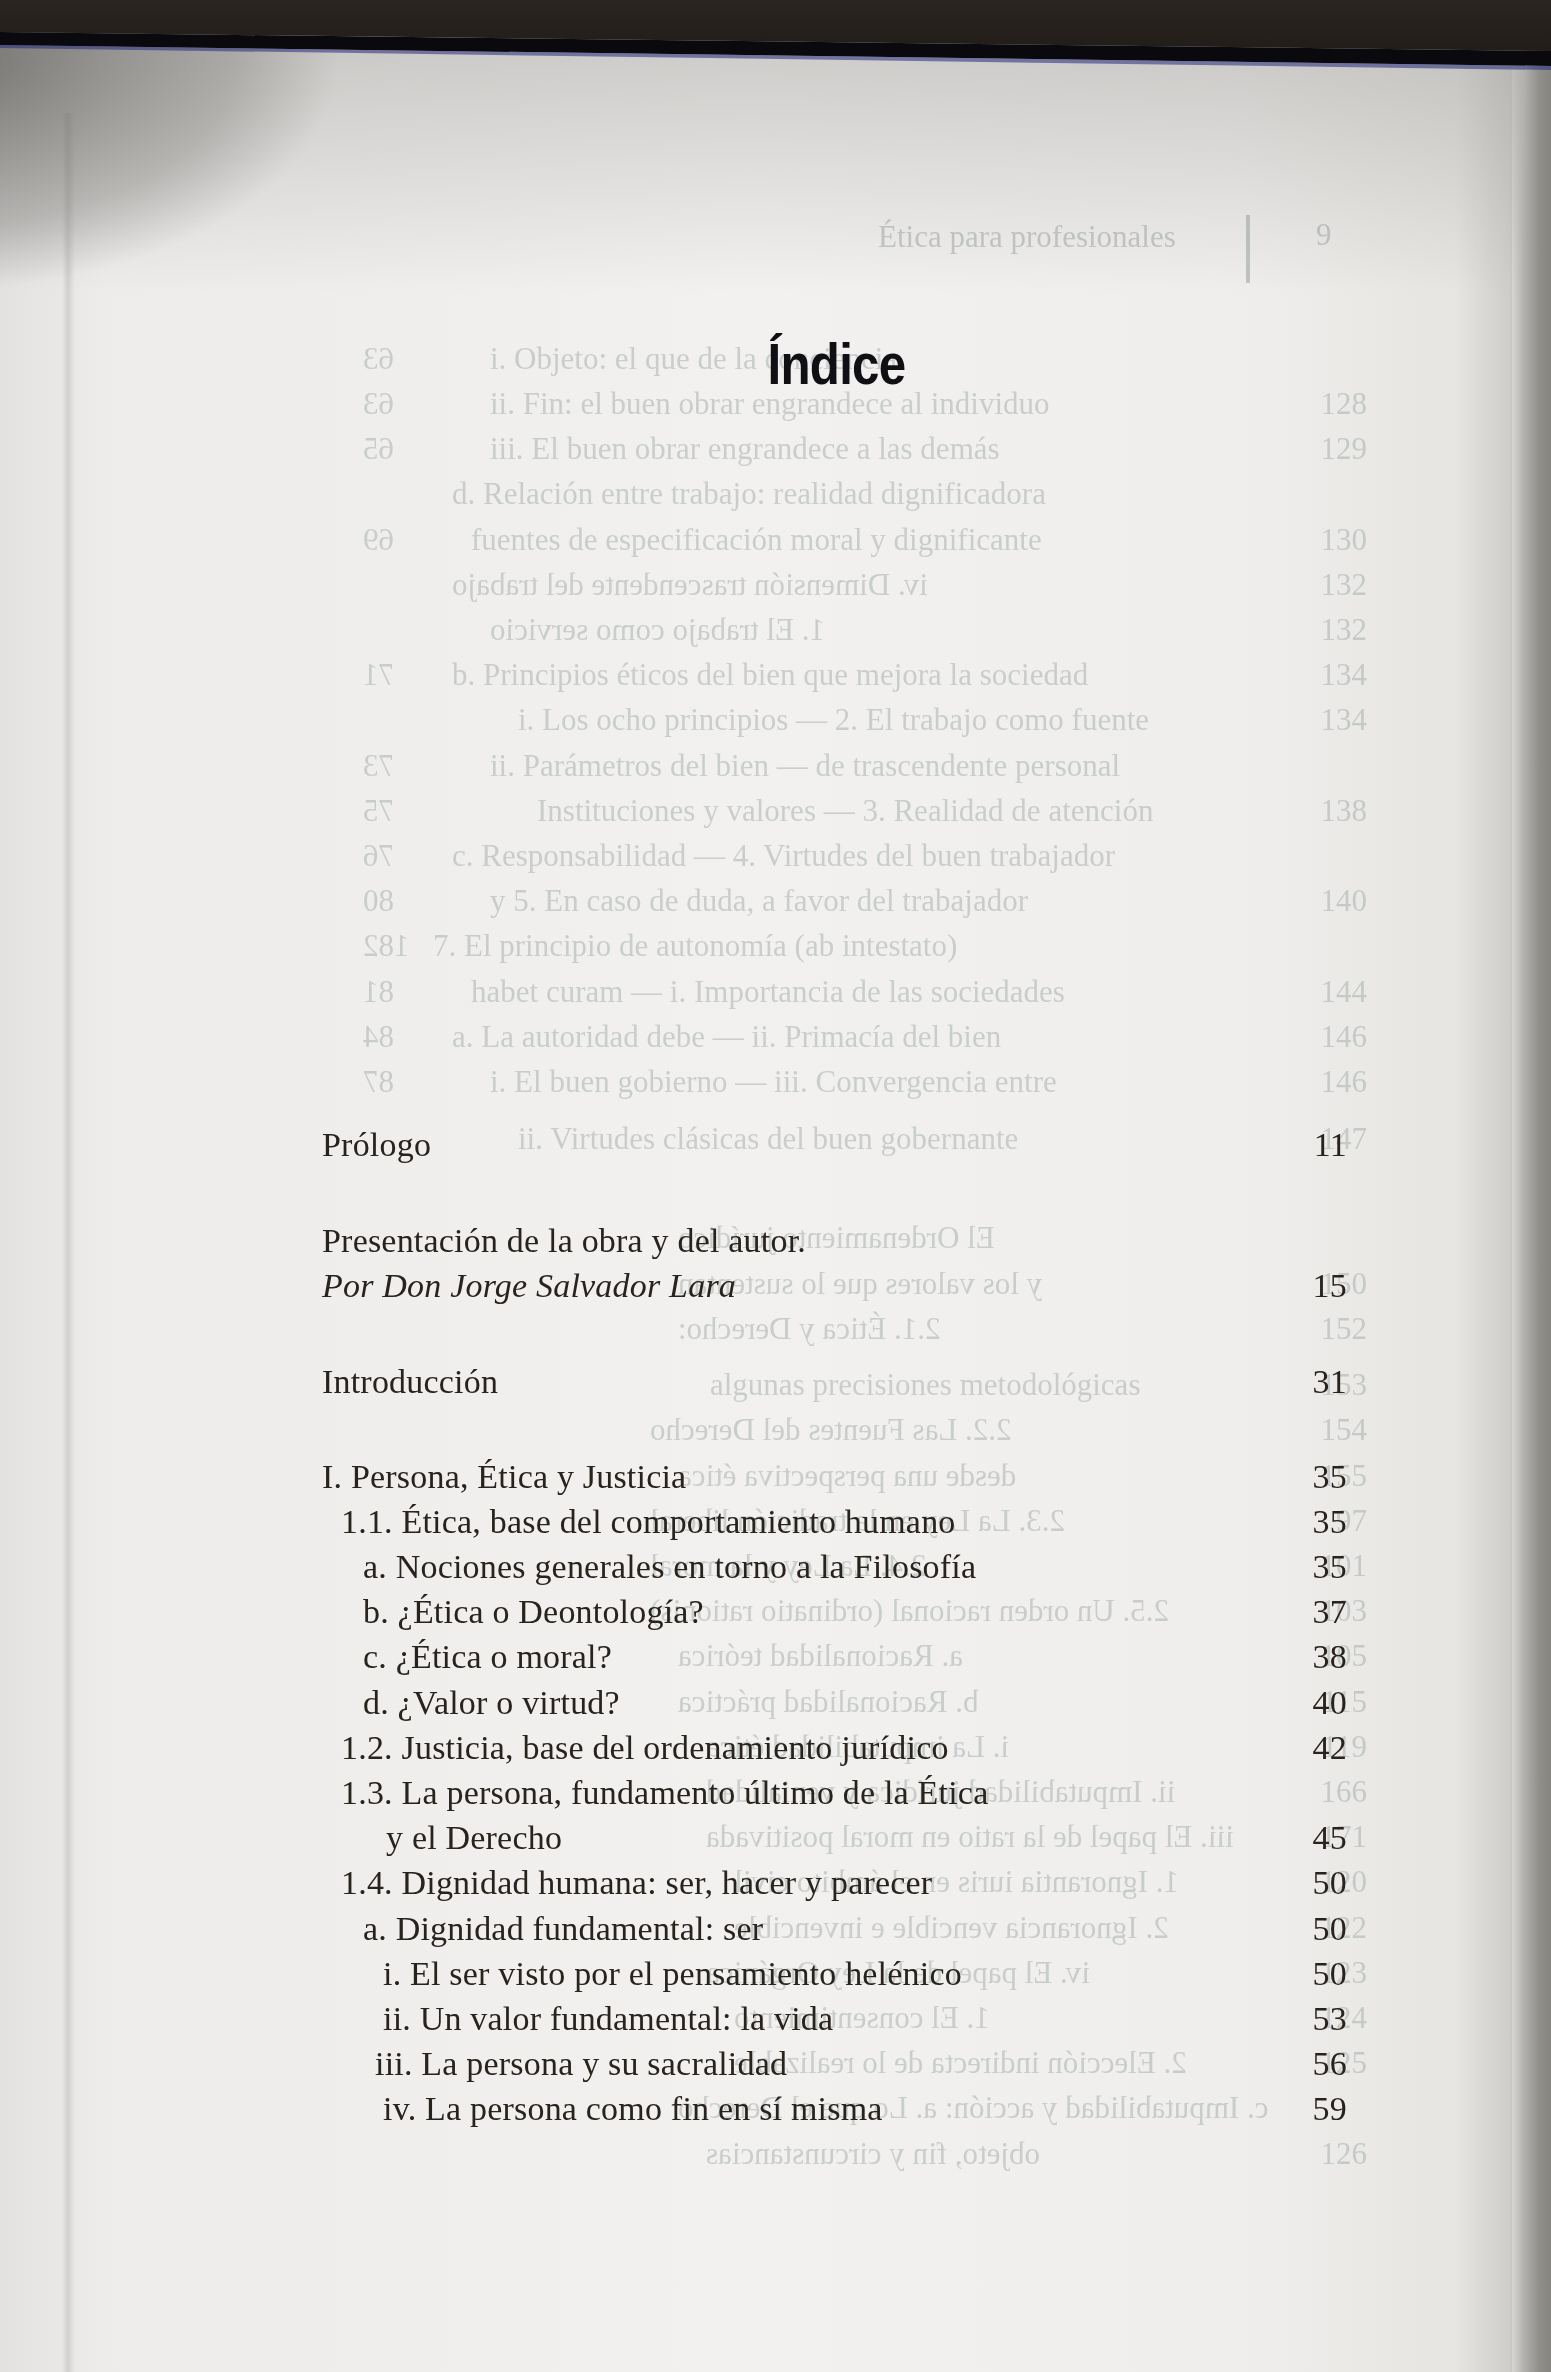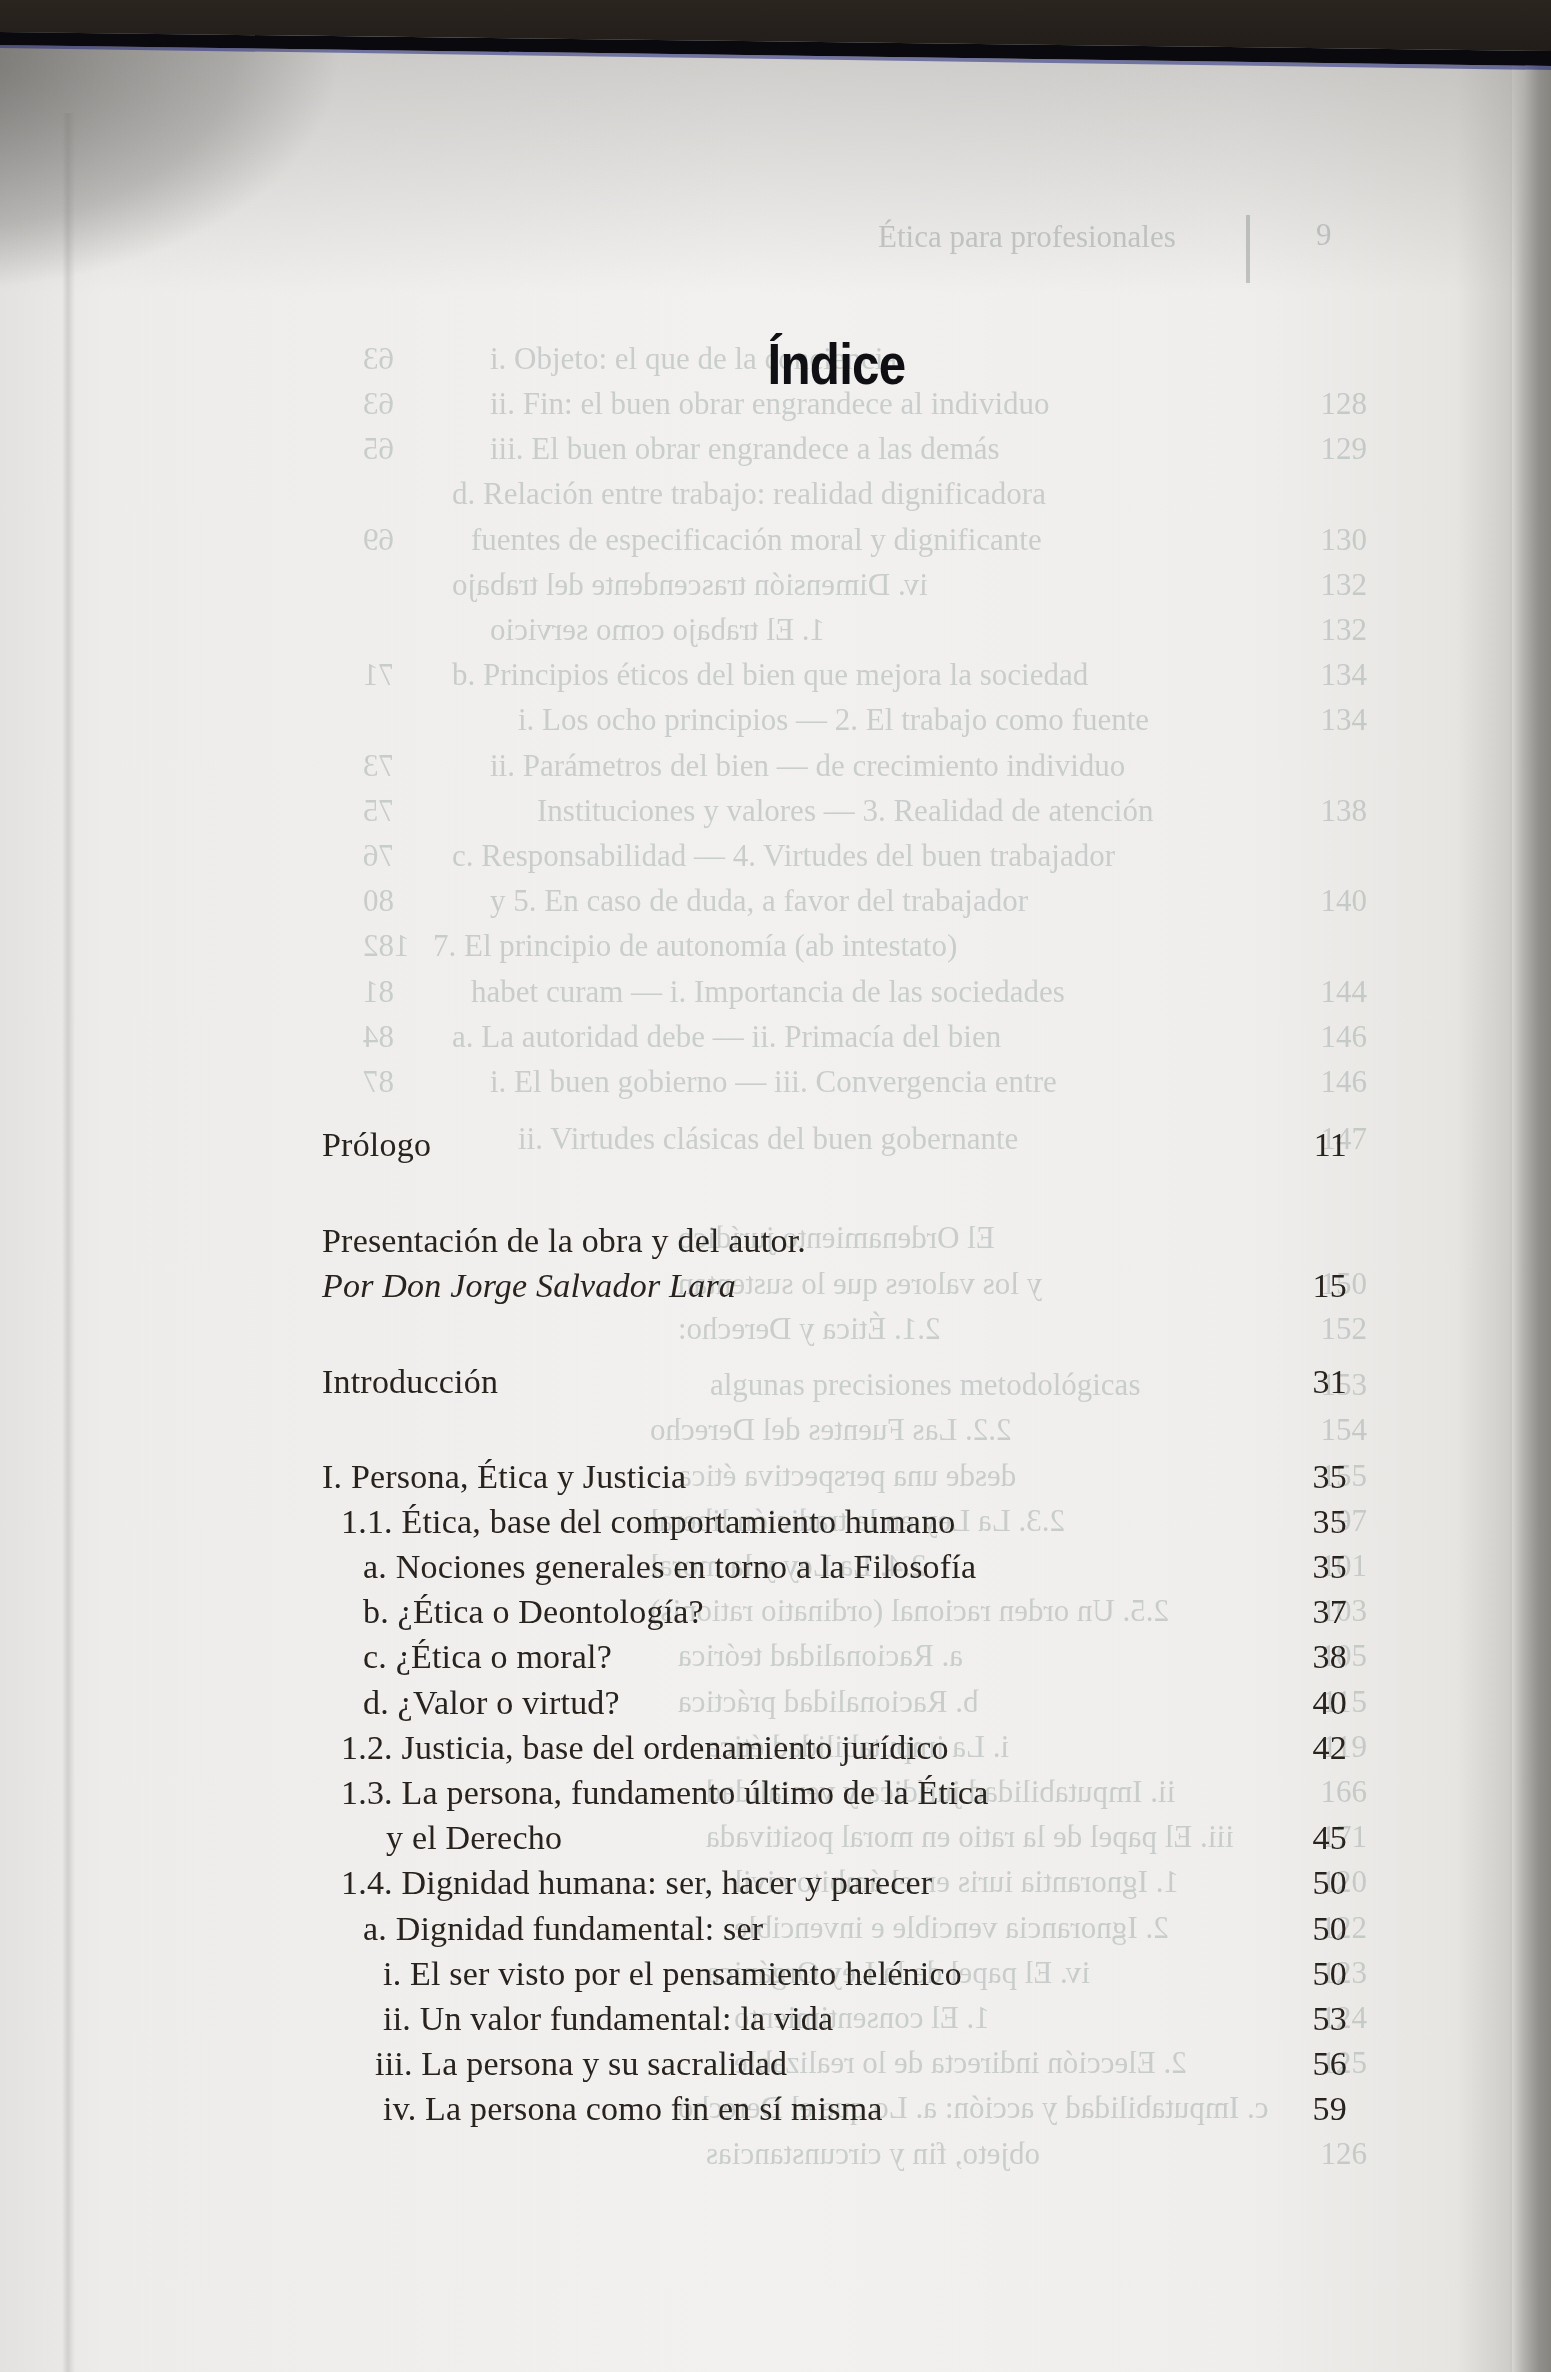--- a/index.html
+++ b/index.html
@@ -143,21 +143,21 @@
   </div>
 
   <div class="bleed-line" style="top: 702px;">
     <span class="bl-ln"></span>
     <span class="bl-text" style="left: 518px;">i. Los ocho principios — 2. El trabajo como fuente</span>
     <span class="bl-rn">134</span>
   </div>
 
   <div class="bleed-line" style="top: 748px;">
     <span class="bl-ln">73</span>
-    <span class="bl-text" style="left: 490px;">ii. Parámetros del bien — de crecimiento individuo</span>
+    <span class="bl-text" style="left: 490px;">ii. Parámetros del bien — de trascendente personal</span>
     <span class="bl-rn"></span>
   </div>
 
   <div class="bleed-line" style="top: 793px;">
     <span class="bl-ln">75</span>
     <span class="bl-text" style="left: 537px;">Instituciones y valores — 3. Realidad de atención</span>
     <span class="bl-rn">138</span>
   </div>
 
   <div class="bleed-line" style="top: 838px;">

